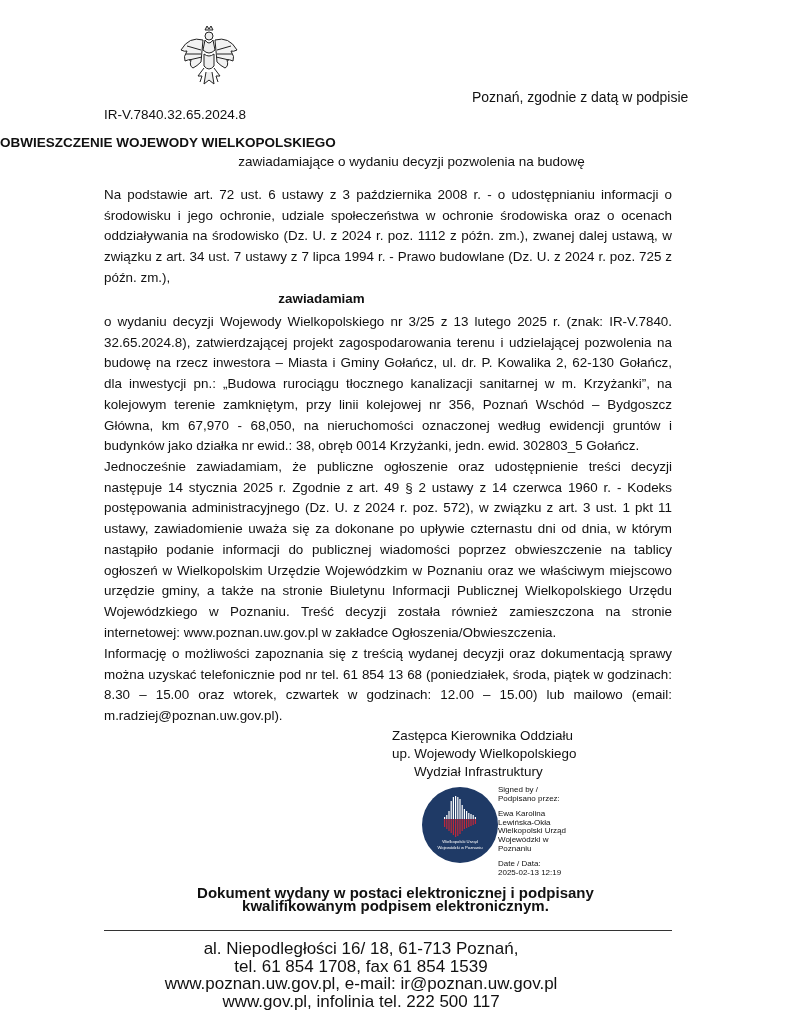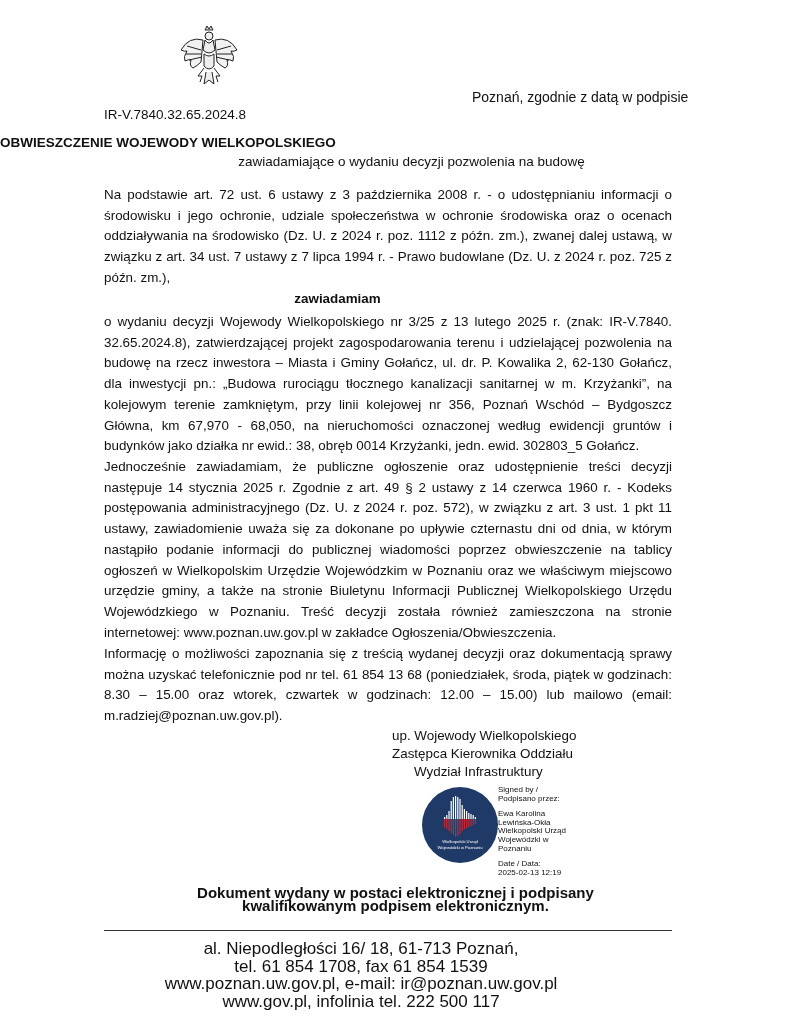--- a/index.html
+++ b/index.html
@@ -9,21 +9,21 @@
   .emblem { position: absolute; left: 178px; top: 24px; width: 62px; height: 64px; }
   .issuer { position: absolute; left: 104px; top: 88px; font-family: "Liberation Serif", "DejaVu Serif", serif;
             font-weight: bold; font-size: 15.5px; letter-spacing: -0.2px; }
   .place-date { position: absolute; left: 472px; top: 89px; font-size: 14px; }
   .case-no { position: absolute; left: 104px; top: 107px; font-size: 13.5px; }
   .title { position: absolute; left: 0; width: 791px; top: 135px; text-align: left; font-size: 13.5px; font-weight: bold; }
   .subtitle { position: absolute; left: 0; width: 791px; top: 154px; text-align: center; font-size: 13.5px; padding-left: 16px; }
   .para { position: absolute; left: 104px; width: 568px; font-size: 13.4px; line-height: 20.7px;
           text-align: justify; margin: 0; }
   .p1 { top: 185px; }
-  .centered-bold { position: absolute; left: 0; width: 643px; top: 291px; text-align: center; font-weight: bold; font-size: 13.4px; margin-left: 16px; }
+  .centered-bold { position: absolute; left: 0; width: 643px; top: 291px; text-align: center; font-weight: bold; font-size: 13.4px; }
   .p2 { top: 312px; }
   .p3 { top: 457px; }
   .p4 { top: 644px; }
   .sign-block { position: absolute; left: 392px; top: 727px; font-size: 13.4px; line-height: 18px; }
   .sign-block .indent { padding-left: 22px; }
   .seal { position: absolute; left: 422px; top: 787px; width: 76px; height: 76px; border-radius: 50%; background: #1f3a66; overflow: hidden; }
   .sig-info { position: absolute; left: 498px; top: 786px; font-size: 8px; line-height: 8.6px; color: #111; }
   .sig-info .gap { height: 7px; }
   .doc-note { position: absolute; left: 0; width: 791px; top: 886px; text-align: center; font-size: 15px; font-weight: bold; line-height: 13px; }
   .rule { position: absolute; left: 104px; width: 568px; top: 930px; height: 0; border-top: 1.5px solid #333; }
@@ -54,22 +54,22 @@
   <div class="title">OBWIESZCZENIE WOJEWODY WIELKOPOLSKIEGO</div>
   <div class="subtitle">zawiadamiające o wydaniu decyzji pozwolenia na budowę</div>
 
   <p class="para p1">Na podstawie art. 72 ust. 6 ustawy z 3 października 2008 r. - o udostępnianiu informacji o środowisku i jego ochronie, udziale społeczeństwa w ochronie środowiska oraz o ocenach oddziaływania na środowisko (Dz. U. z 2024 r. poz. 1112 z późn. zm.), zwanej dalej ustawą, w związku z art. 34 ust. 7 ustawy z 7 lipca 1994 r. - Prawo budowlane (Dz. U. z 2024 r. poz. 725 z późn. zm.),</p>
   <div class="centered-bold">zawiadamiam</div>
   <p class="para p2">o wydaniu decyzji Wojewody Wielkopolskiego nr 3/25 z 13 lutego 2025 r. (znak: IR-V.7840. 32.65.2024.8), zatwierdzającej projekt zagospodarowania terenu i udzielającej pozwolenia na budowę na rzecz inwestora – Miasta i Gminy Gołańcz, ul. dr. P. Kowalika 2, 62-130 Gołańcz, dla inwestycji pn.: „Budowa rurociągu tłocznego kanalizacji sanitarnej w m. Krzyżanki”, na kolejowym terenie zamkniętym, przy linii kolejowej nr 356, Poznań Wschód – Bydgoszcz Główna, km 67,970 - 68,050, na nieruchomości oznaczonej według ewidencji gruntów i budynków jako działka nr ewid.: 38, obręb 0014 Krzyżanki, jedn. ewid. 302803_5 Gołańcz.</p>
   <p class="para p3">Jednocześnie zawiadamiam, że publiczne ogłoszenie oraz udostępnienie treści decyzji następuje 14 stycznia 2025 r. Zgodnie z art. 49 § 2 ustawy z 14 czerwca 1960 r. - Kodeks postępowania administracyjnego (Dz. U. z 2024 r. poz. 572), w związku z art. 3 ust. 1 pkt 11 ustawy, zawiadomienie uważa się za dokonane po upływie czternastu dni od dnia, w którym nastąpiło podanie informacji do publicznej wiadomości poprzez obwieszczenie na tablicy ogłoszeń w Wielkopolskim Urzędzie Wojewódzkim w Poznaniu oraz we właściwym miejscowo urzędzie gminy, a także na stronie Biuletynu Informacji Publicznej Wielkopolskiego Urzędu Wojewódzkiego w Poznaniu. Treść decyzji została również zamieszczona na stronie internetowej: www.poznan.uw.gov.pl w zakładce Ogłoszenia/Obwieszczenia.</p>
   <p class="para p4">Informację o możliwości zapoznania się z treścią wydanej decyzji oraz dokumentacją sprawy można uzyskać telefonicznie pod nr tel. 61 854 13 68 (poniedziałek, środa, piątek w godzinach: 8.30 – 15.00 oraz wtorek, czwartek w godzinach: 12.00 – 15.00) lub mailowo (email: m.radziej@poznan.uw.gov.pl).</p>
 
   <div class="sign-block">
+    <div>Zastępca Kierownika Oddziału</div>
     <div>up. Wojewody Wielkopolskiego</div>
-    <div>Zastępca Kierownika Oddziału</div>
     <div class="indent">Wydział Infrastruktury</div>
   </div>
 
   <div class="seal">
     <svg width="76" height="76" viewBox="0 0 76 76">
       <g id="seal-bars">
           <rect x="22" y="30" width="1.2" height="2" fill="#ffffff"></rect>
           <rect x="22" y="32" width="1.2" height="8" fill="#c0283a"></rect>
           <rect x="24.2" y="28" width="1.2" height="4" fill="#ffffff"></rect>
           <rect x="24.2" y="32" width="1.2" height="10" fill="#c0283a"></rect>

